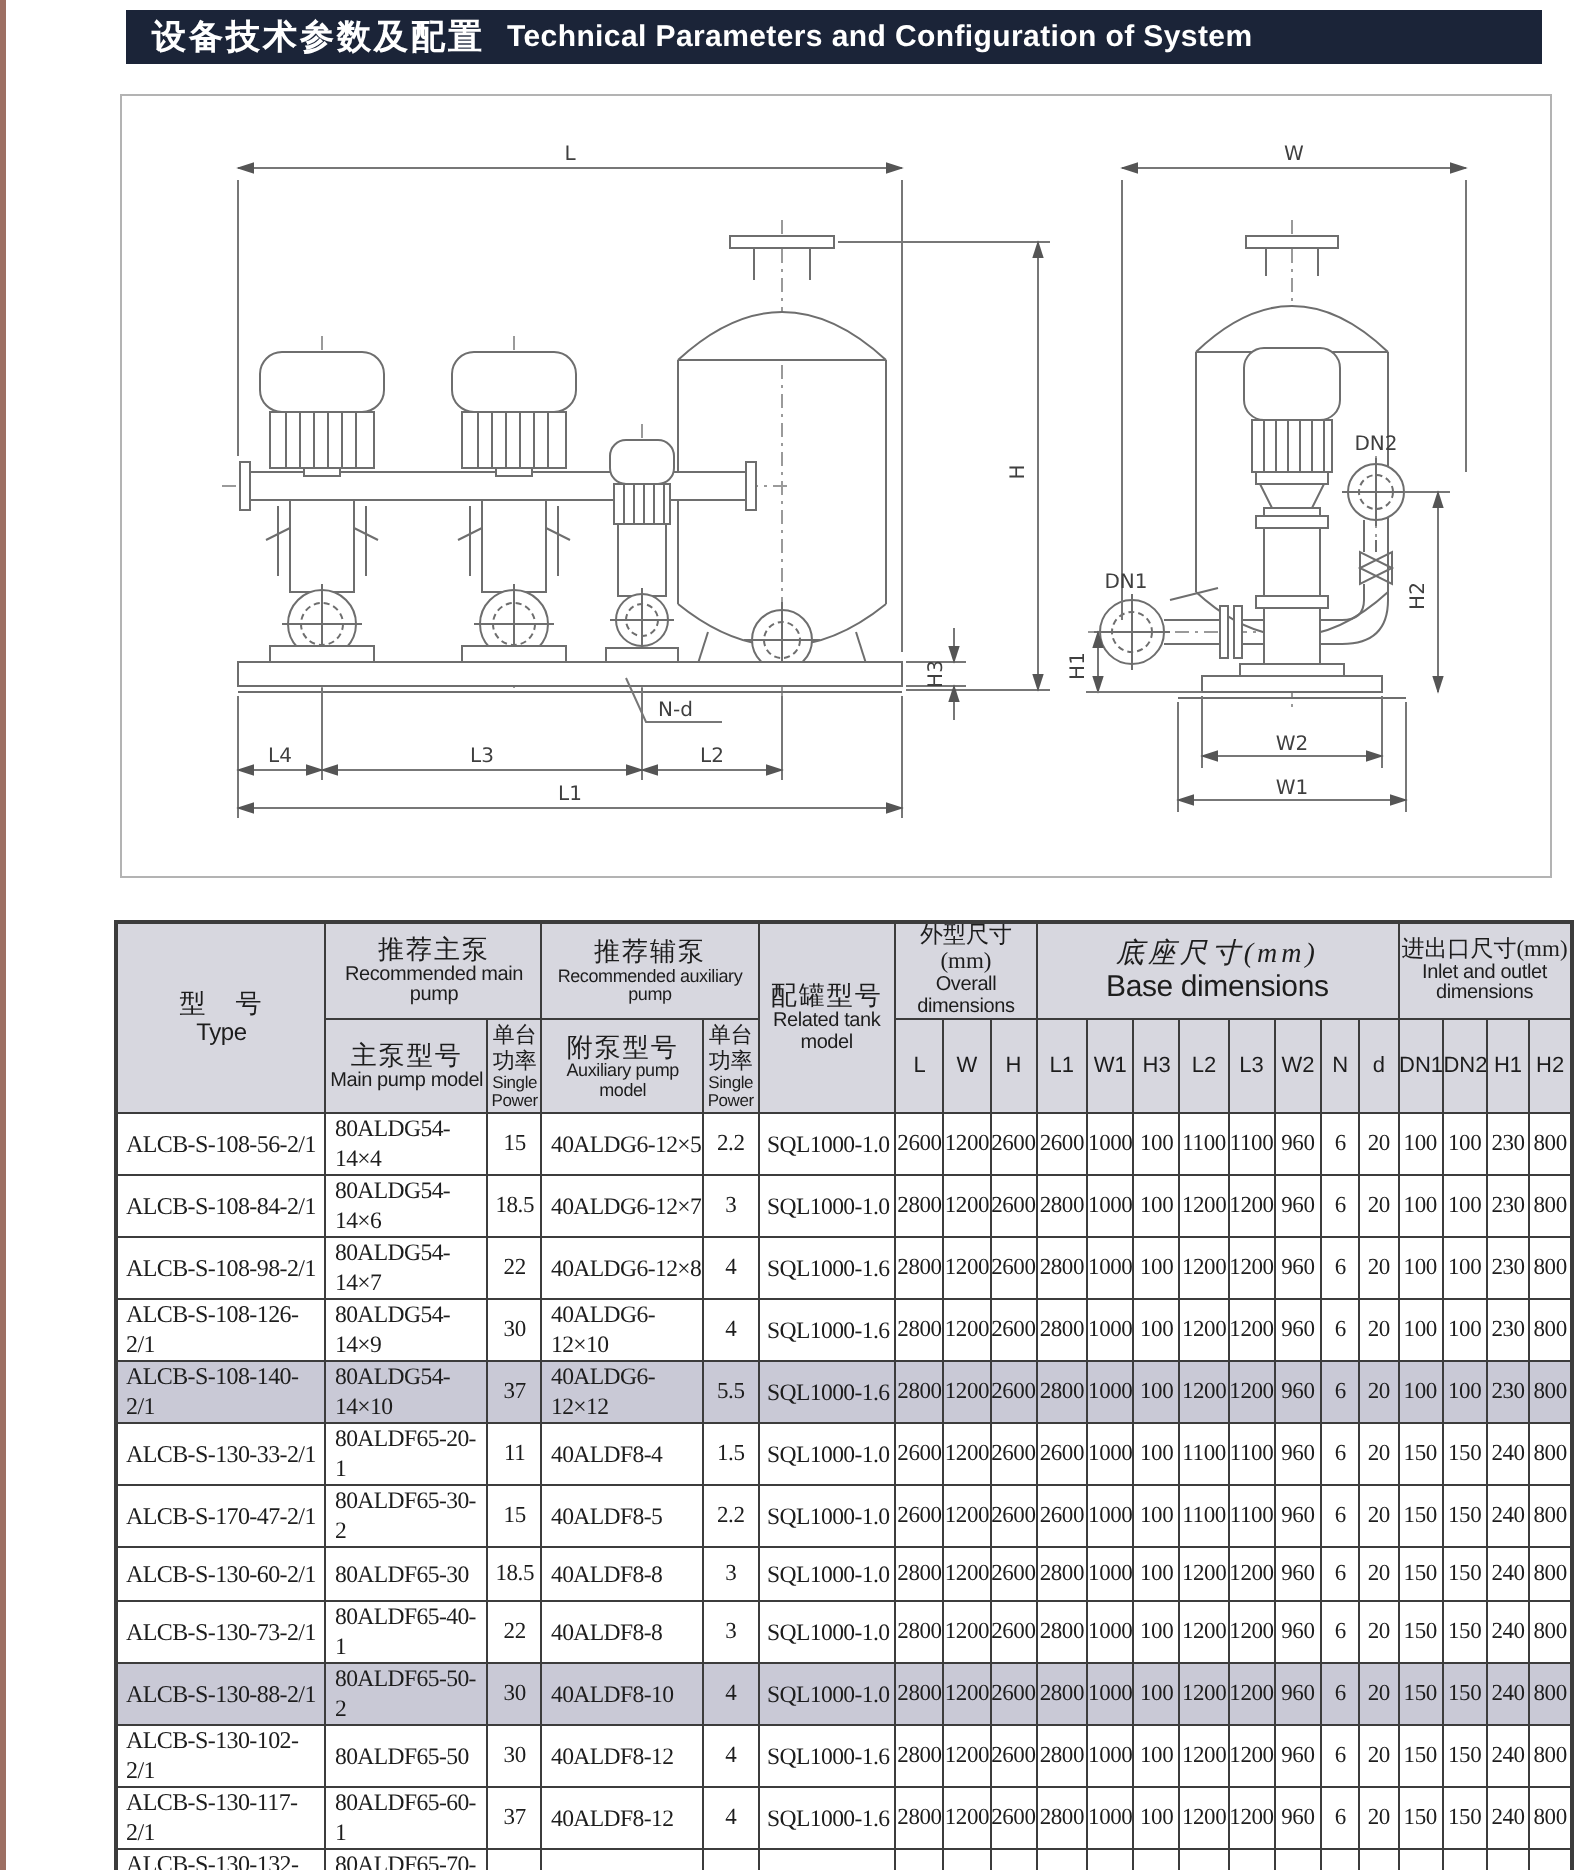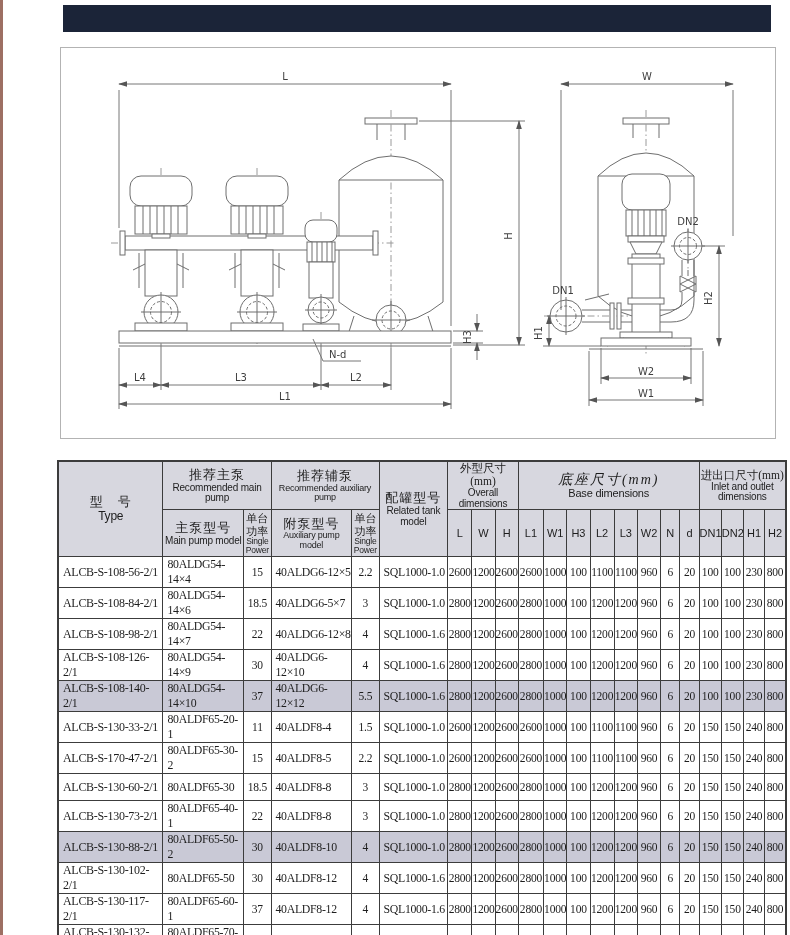--- a/index.html
+++ b/index.html
@@ -46,20 +46,22 @@
   tbody td.c0{text-align:left;padding-left:4px;font-size:12px;letter-spacing:-0.3px;}
   tbody td.c1,tbody td.c3,tbody td.c5{text-align:left;padding-left:4px;font-size:11.8px;letter-spacing:-0.3px;}
   tbody tr.hl td{background:var(--hl,#c9c9d6);}
 </style>
 </head>
 <body>
 
 <div class="edge-strip"></div>
 
 <div class="title-bar">
+  <span class="title-zh">设备技术参数及配置</span>
+  <span class="title-en">Technical Parameters and Configuration of System</span>
 </div>
 
 <div class="diagram-box">
 <svg viewBox="0 0 714 390">
   <defs>
     <marker id="ar" viewBox="0 0 10 10" refX="9" refY="5" markerWidth="9" markerHeight="9" orient="auto-start-reverse">
       <path d="M0,1.8 L10,5 L0,8.2 z" fill="#555"></path>
     </marker>
   </defs>
 
@@ -316,21 +318,21 @@
       <th rowspan="2">
         <div class="h-zh">配罐型号</div>
         <div class="h-en">Related tank model</div>
       </th>
       <th colspan="3">
         <div class="h-zh" style="font-size:11.5px;letter-spacing:0">外型尺寸(mm)</div>
         <div class="h-en">Overall dimensions</div>
       </th>
       <th colspan="8">
         <div class="h-zh big">底座尺寸(mm)</div>
-        <div class="h-en" style="font-size:11px">Base dimensions</div>
+        <div class="h-en" style="font-size:15px">Base dimensions</div>
       </th>
       <th colspan="4">
         <div class="h-zh" style="font-size:11.5px;letter-spacing:0">进出口尺寸(mm)</div>
         <div class="h-en">Inlet and outlet dimensions</div>
       </th>
     </tr>
     <tr class="s-row">
       <th>
         <div class="h-zh">主泵型号</div>
         <div class="h-en">Main pump model</div>
@@ -387,21 +389,21 @@
         <td class="c16">20</td>
         <td class="c17">100</td>
         <td class="c18">100</td>
         <td class="c19">230</td>
         <td class="c20">800</td>
       </tr>
       <tr>
         <td class="c0">ALCB-S-108-84-2/1</td>
         <td class="c1">80ALDG54-14×6</td>
         <td class="c2">18.5</td>
-        <td class="c3">40ALDG6-5×7</td>
+        <td class="c3">40ALDG6-12×7</td>
         <td class="c4">3</td>
         <td class="c5">SQL1000-1.0</td>
         <td class="c6">2800</td>
         <td class="c7">1200</td>
         <td class="c8">2600</td>
         <td class="c9">2800</td>
         <td class="c10">1000</td>
         <td class="c11">100</td>
         <td class="c12">1200</td>
         <td class="c13">1200</td>

